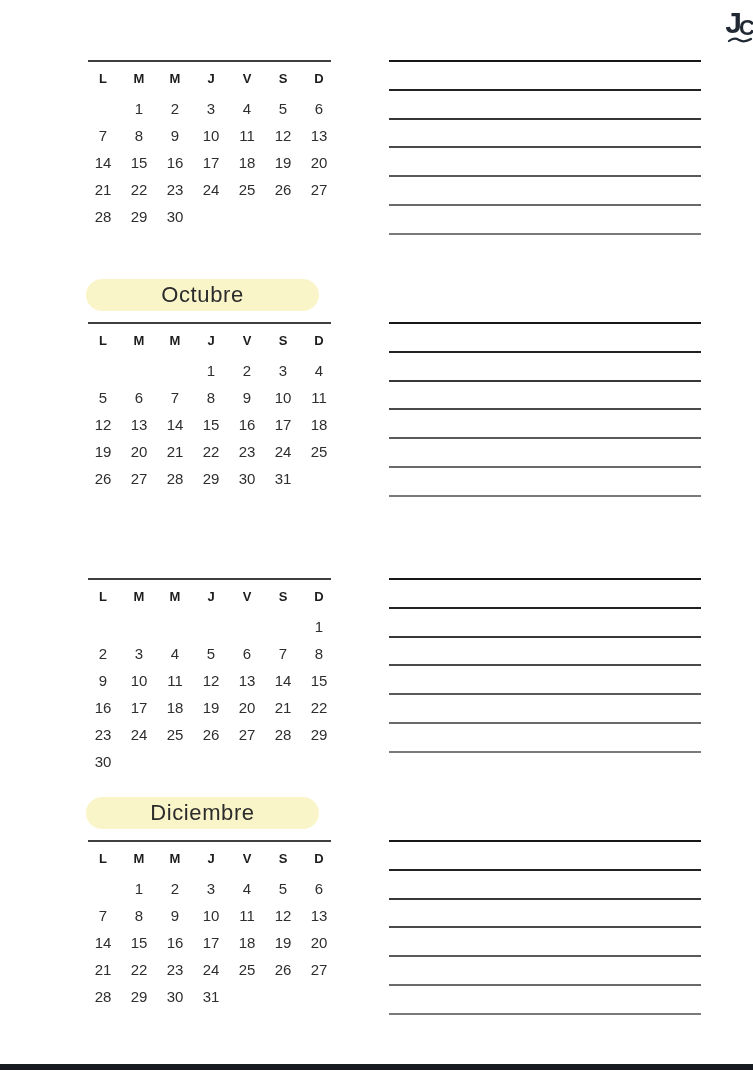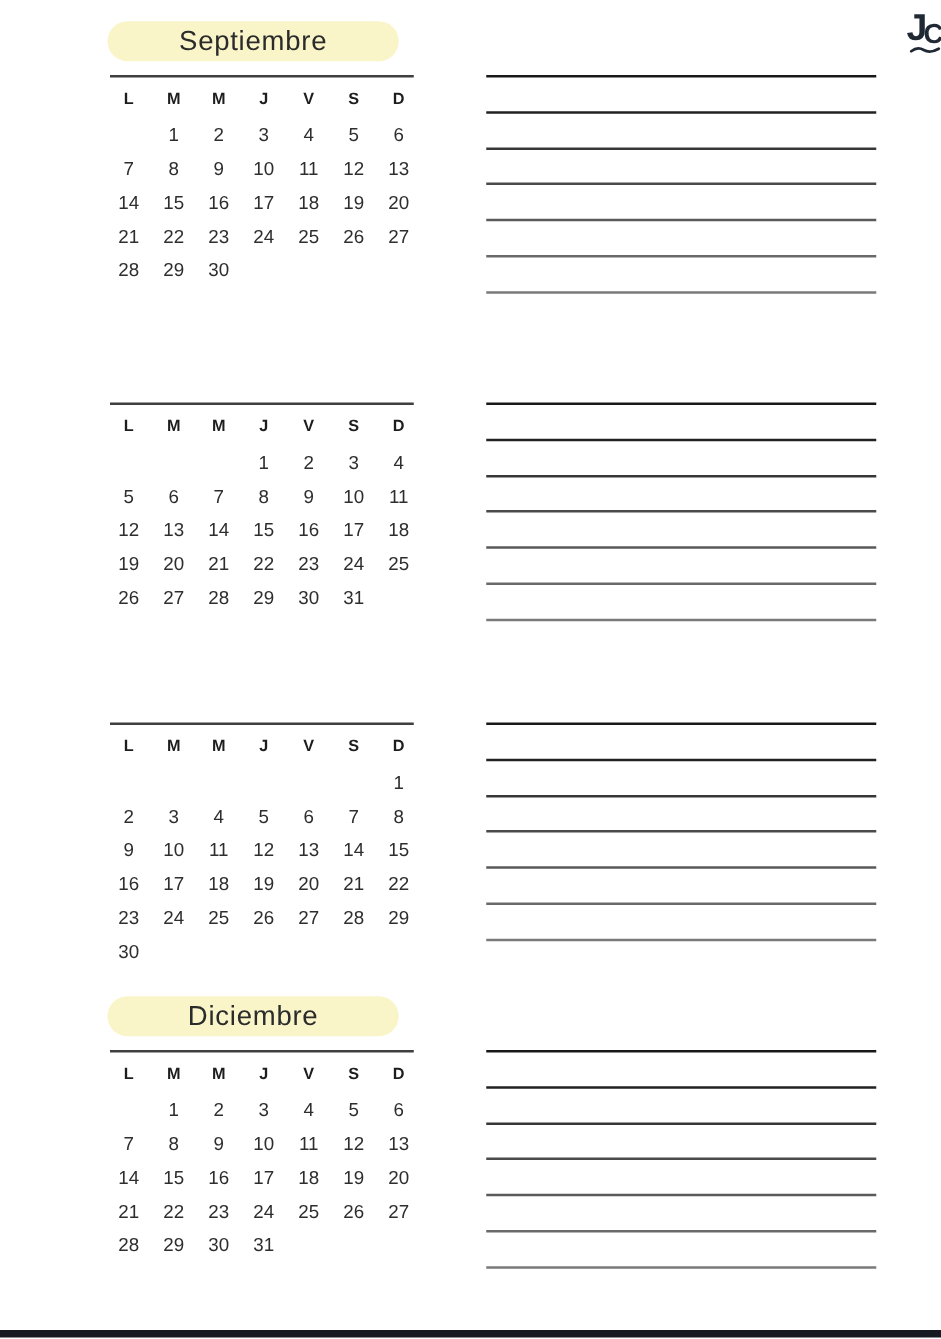--- a/index.html
+++ b/index.html
@@ -48,23 +48,20 @@
 <div class="page">
 
   <div class="logo">
     <span class="logo-j">J</span><span class="logo-c">C</span>
     <svg class="logo-wave" width="26" height="8" viewBox="0 0 26 8">
       <path d="M2 5 Q 7 1, 12 4 T 24 3" fill="none" stroke="#1F2833" stroke-width="2.2" stroke-linecap="round"></path>
     </svg>
   </div>
 
   <div class="month-section" style="top:17px">
-    <div class="pill-wrap">
-      <span class="month-pill">Septiembre</span>
-    </div>
     <div class="cal-rule"></div>
     <div class="cal-grid">
       <div class="weekdays">
           <div class="wd">L</div>
           <div class="wd">M</div>
           <div class="wd">M</div>
           <div class="wd">J</div>
           <div class="wd">V</div>
           <div class="wd">S</div>
           <div class="wd">D</div>
@@ -122,20 +119,23 @@
         <div class="note-line" style="top: 28.8px;"></div>
         <div class="note-line" style="top: 57.6px;"></div>
         <div class="note-line" style="top: 86.4px;"></div>
         <div class="note-line" style="top: 115.2px;"></div>
         <div class="note-line" style="top: 144px;"></div>
         <div class="note-line" style="top: 172.8px;"></div>
       </div>
   </div>
 
   <div class="month-section" style="top:279px">
+    <div class="pill-wrap">
+      <span class="month-pill">Octubre</span>
+    </div>
     <div class="cal-rule"></div>
     <div class="cal-grid">
       <div class="weekdays">
           <div class="wd">L</div>
           <div class="wd">M</div>
           <div class="wd">M</div>
           <div class="wd">J</div>
           <div class="wd">V</div>
           <div class="wd">S</div>
           <div class="wd">D</div>

